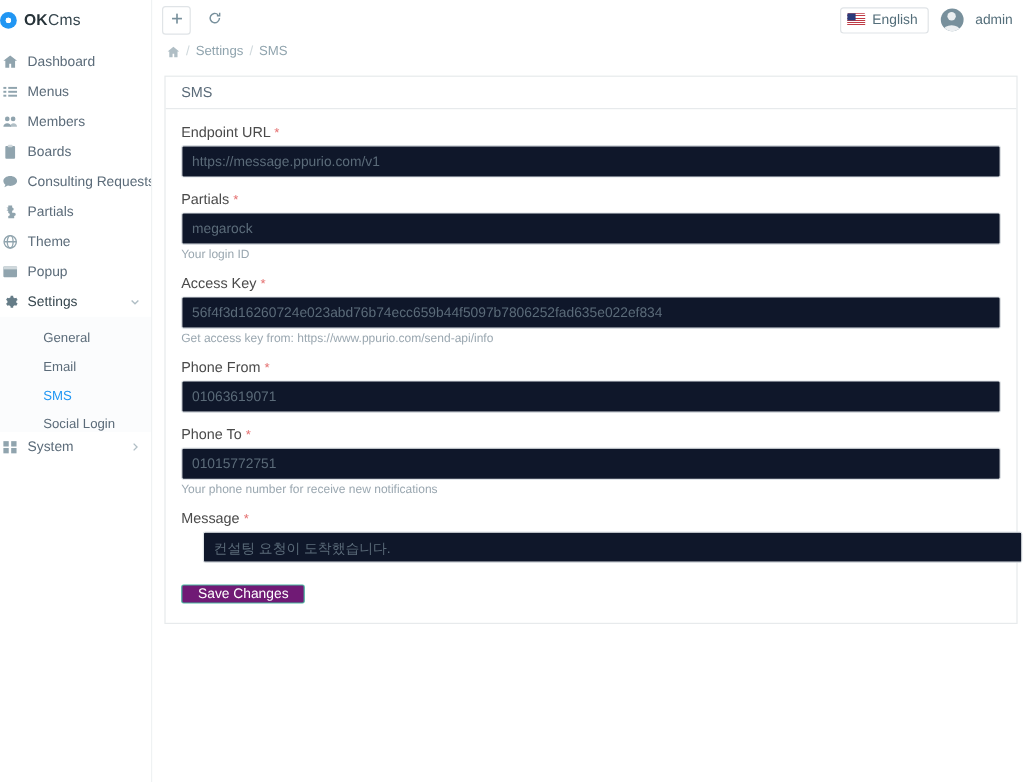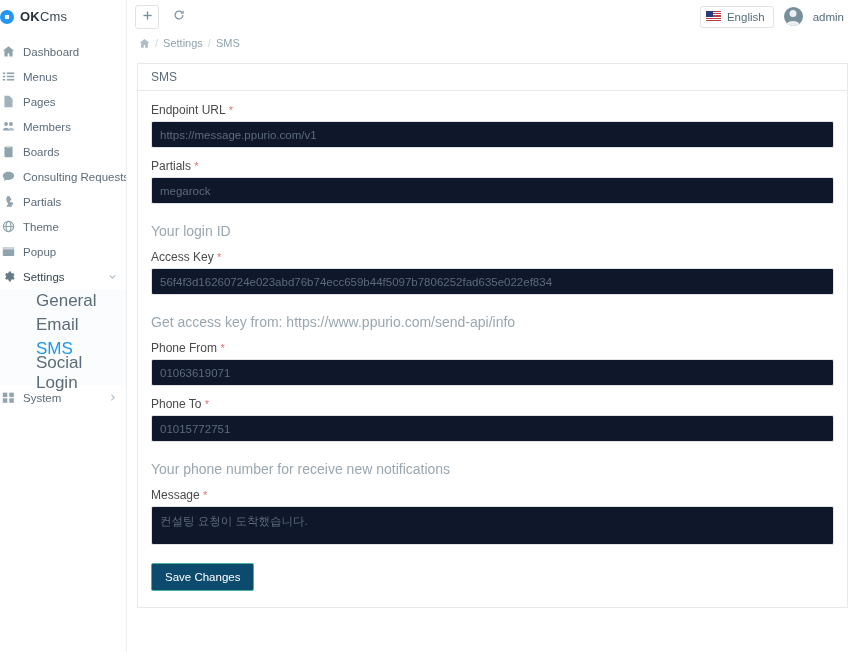--- a/index.html
+++ b/index.html
@@ -61,24 +61,24 @@
   .nav-item .chev {
     width: 12px; height: 12px; margin-right: 8px;
     color: #b0bec5;
     display:inline-flex; align-items:center; justify-content:center;
   }
   .nav-item.active { color:#37474f; }
   .nav-item.active .ico { color:#546e7a; }
 
   .subnav { background: #fbfcfd; }
   .subnav .sub-item {
-    display:flex; align-items:center;
+    display:flex; align-items:flex-end;
     height: 24px;
     padding-left: 36px;
-    font-size: 17px;
+    font-size: 11px;
     color:#5b6b79;
     cursor:pointer;
   }
   .subnav .sub-item.active { color:#2196f3; }
 
   
   .main { flex:1; display:flex; flex-direction:column; background:#ffffff; }
 
   .topbar {
     height: 33px;
@@ -177,36 +177,37 @@
     border: 1px solid #e0e4e7;
     border-radius: 2px;
     padding: 0 8px;
     font-size: 11.5px;
     color: #5b6b79;
     font-family: "Liberation Sans", sans-serif;
     background:#0f172a;
     outline: none;
   }
   textarea.input {
-    height: 39px;
+    height: 26px;
     padding-top: 6px;
     resize: none;
     line-height: 1.4;
+    margin-left: 18px;
   }
   .help {
     display:block;
-    margin-top: 19px;
-    font-size: 14px;
+    margin-top: 3px;
+    font-size: 10px;
     color: #9aa7b0;
   }
   .btn-primary {
     margin-top: 4px;
-    height: 28px;
+    height: 16px;
     padding: 0 13px;
-    background: #0c4a6e;
+    background: #701a75;
     border: 1px solid #47b39d;
     border-radius: 2px;
     color: #ffffff;
     font-size: 11.5px;
     font-family: "Liberation Sans", sans-serif;
     cursor: pointer;
   }
 </style>
 </head>
 <body>
@@ -238,28 +239,20 @@
               <rect x="6" y="3" width="9" height="2"></rect>
               <rect x="1" y="7" width="3" height="2"></rect>
               <rect x="6" y="7" width="9" height="2"></rect>
               <rect x="1" y="11" width="3" height="2"></rect>
               <rect x="6" y="11" width="9" height="2"></rect>
             </svg>
         </span>
         <span class="label">Menus</span>
       </div>
 
-      <div class="nav-item">
-        <span class="ico">
-          <svg width="13" height="13" viewBox="0 0 16 16" fill="currentColor">
-              <path d="M3 1h6l4 4v10H3z" opacity=".85"></path>
-            </svg>
-        </span>
-        <span class="label">Pages</span>
-      </div>
 
 
       <div class="nav-item">
         <span class="ico">
           <svg width="13" height="13" viewBox="0 0 16 16" fill="currentColor">
               <circle cx="5" cy="5" r="2.4"></circle>
               <circle cx="11" cy="5" r="2.4"></circle>
               <path d="M1 13c0-2.2 1.8-3.6 4-3.6S9 10.8 9 13z"></path>
               <path d="M8 13c0-2.2 1.4-3.6 3.4-3.6S15 10.8 15 13z" opacity=".7"></path>
             </svg>

